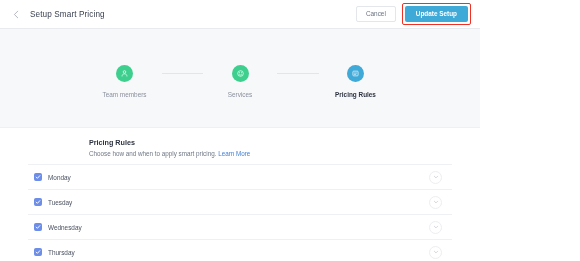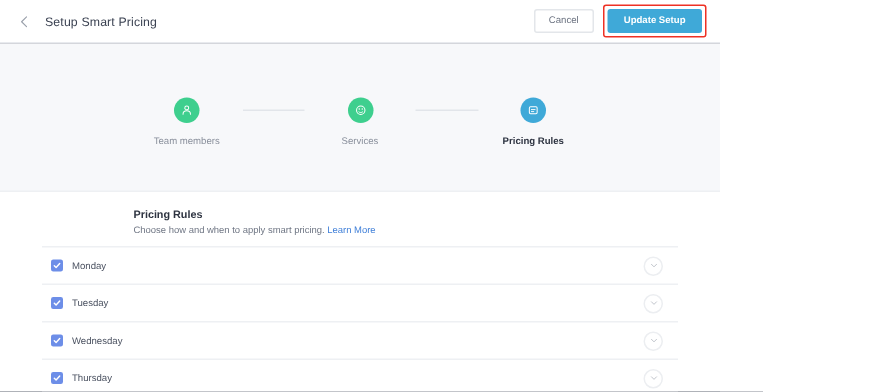--- a/index.html
+++ b/index.html
@@ -5,21 +5,21 @@
   * { box-sizing: border-box; margin: 0; padding: 0; }
   html, body {
     width: 580px; height: 261px;
     font-family: "Liberation Sans", sans-serif;
     background: #ffffff;
     overflow: hidden;
   }
   .app {
     width: 480px; height: 261px;
     position: relative;
-    background: #0f172a;
+    background: #15803d;
     display: flex;
     flex-direction: column;
   }
 
   
   .header {
     height: 29px;
     flex: 0 0 29px;
     background: #ffffff;
     border-bottom: 1px solid #e8eaee;

